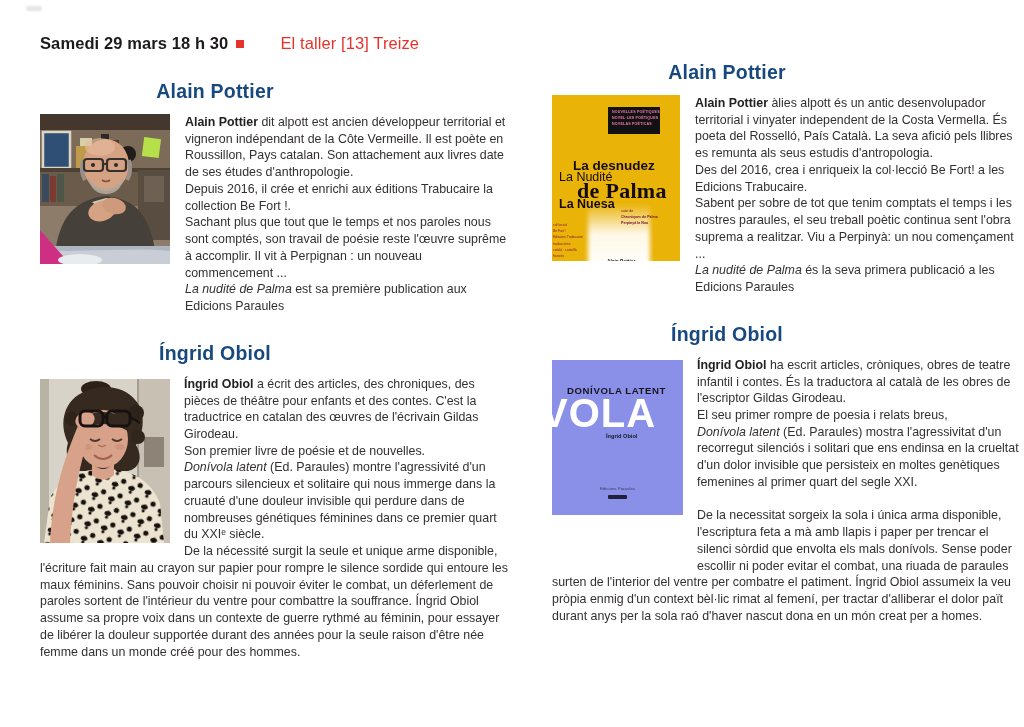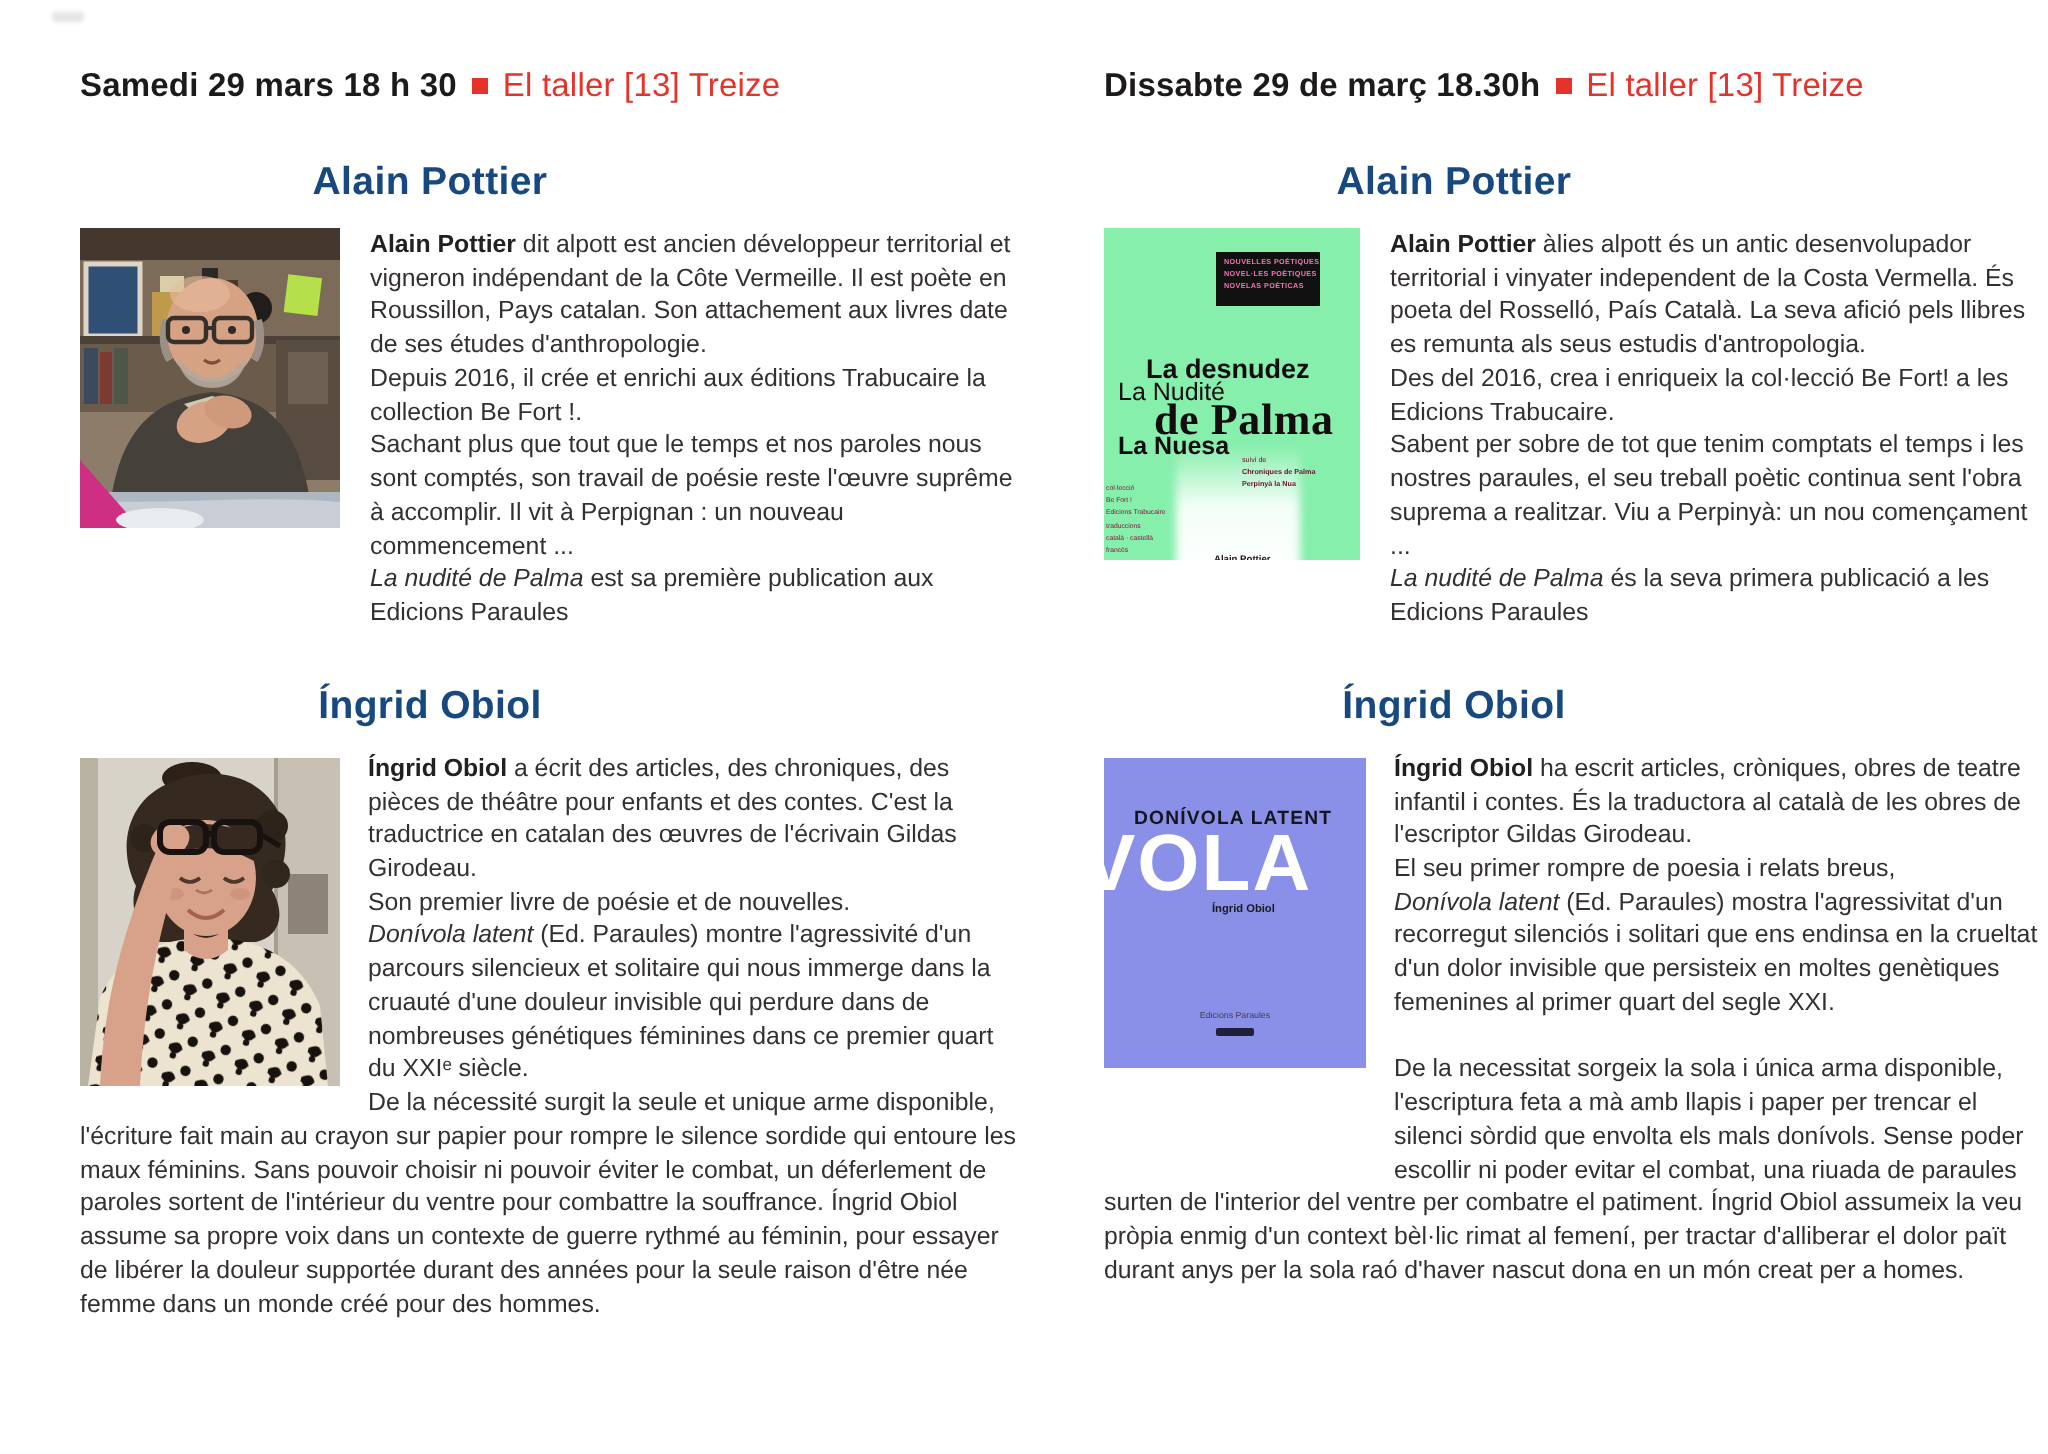--- a/index.html
+++ b/index.html
@@ -12,37 +12,37 @@
     width:1024px;height:727px;position:relative;overflow:hidden;
     background:#ffffff;color:var(--ink);
     font-family:"Liberation Sans","DejaVu Sans",sans-serif;
   }
   .cmark{position:absolute;left:26px;top:6px;width:16px;height:5px;background:#cfcfcf;opacity:.55;border-radius:2px;filter:blur(1px);}
   .column{position:absolute;top:34px;width:470px;}
   .column.left{left:40px;}
   .column.right{left:552px;}
   .date-line{font-size:16.5px;font-weight:700;color:#1d1a1b;white-space:nowrap;letter-spacing:.1px;}
   .sq{display:inline-block;width:8px;height:8px;background:var(--red);margin:0 7px 1px 8px;}
-  .venue{color:var(--red);font-weight:400;}
+  .venue{color:var(--red);font-weight:400;margin-left:29px;}
   .author{width:350px;margin:27px 0 0 0;text-align:center;font-size:19.5px;font-weight:700;color:var(--blue);letter-spacing:.2px;}
   .sec{margin-top:11px;}
   .flexsec{display:flex;gap:15px;align-items:flex-start;}
   .flexsec .para{flex:1;}
   .floatsec::after{content:"";display:block;clear:both;}
   .fl{float:left;margin:3px 14px 2px 0;}
   .fl.photo2{margin-bottom:2px;}
   .fl.bluecover{margin-bottom:46px;}
   .para{margin:0;font-size:12.4px;line-height:1.35;white-space:pre-line;color:var(--ink);}
   .b{font-weight:700;color:#232021;}
   .i{font-style:italic;}
   .media{flex:0 0 auto;}
   .media svg{display:block;}
   
   .cover{position:relative;overflow:hidden;}
-  .cover.pink{width:128px;height:166px;background:#86efac;}
+  .cover.pink{width:128px;height:166px;background:#eab308;}
   .cbox{position:absolute;top:12px;left:56px;width:52px;height:27px;background:#111111;color:#ef77b0;font-size:3.6px;font-weight:700;line-height:1.65;padding:3px 0 0 4px;box-sizing:border-box;letter-spacing:.2px;}
   .pgrad{position:absolute;top:110px;left:36px;width:62px;height:64px;background:linear-gradient(to bottom,rgba(255,255,255,.05),rgba(255,255,255,.9) 45%,#ffffff);filter:blur(2px);}
   .pt{position:absolute;color:#140c10;white-space:nowrap;}
   .pt1{top:63px;left:21px;font-size:13.5px;font-weight:600;}
   .pt2{top:75px;left:7px;font-size:12.5px;}
   .pt3{top:83px;left:25px;font-size:22px;font-weight:700;letter-spacing:.3px;font-family:Liberation Serif, serif;}
   .pt4{top:102px;left:7px;font-size:12.5px;font-weight:700;}
   .psubs{position:absolute;top:113px;left:69px;font-size:3.6px;color:#6d0e2e;line-height:1.7;}
   .psubs .s2{font-weight:700;}
   .pmarg{position:absolute;left:1px;font-size:3.4px;color:#8c1240;line-height:1.7;}
@@ -159,23 +159,20 @@
       </svg>
     </div>
     <p class="para"><span class="b">Íngrid Obiol</span><span> a écrit des articles, des chroniques, des pièces de théâtre pour enfants et des contes. C'est la traductrice en catalan des œuvres de l'écrivain Gildas Girodeau.
 Son premier livre de poésie et de nouvelles.
 </span><span class="i">Donívola latent</span><span> (Ed. Paraules) montre l'agressivité d'un parcours silencieux et solitaire qui nous immerge dans la cruauté d'une douleur invisible qui perdure dans de nombreuses génétiques féminines dans ce premier quart du XXIᵉ siècle.
 De la nécessité surgit la seule et unique arme disponible, l'écriture fait main au crayon sur papier pour rompre le silence sordide qui entoure les maux féminins. Sans pouvoir choisir ni pouvoir éviter le combat, un déferlement de paroles sortent de l'intérieur du ventre pour combattre la souffrance. Íngrid Obiol assume sa propre voix dans un contexte de guerre rythmé au féminin, pour essayer de libérer la douleur supportée durant des années pour la seule raison d'être née femme dans un monde créé pour des hommes.</span></p>
   </div>
 </section>
 
 <section class="column right">
-  <header class="date-line">
-    <span>Dissabte 29 de març 18.30h</span><span class="sq"></span><span class="venue">El taller [13] Treize</span>
-  </header>
 
   <h2 class="author">Alain Pottier</h2>
   <div class="sec flexsec">
     <div class="media cover pink">
       <div class="cbox">
         <div>NOUVELLES POÉTIQUES</div>
         <div>NOVEL·LES POÈTIQUES</div>
         <div>NOVELAS POÉTICAS</div>
       </div>
       <div class="pgrad"></div>

